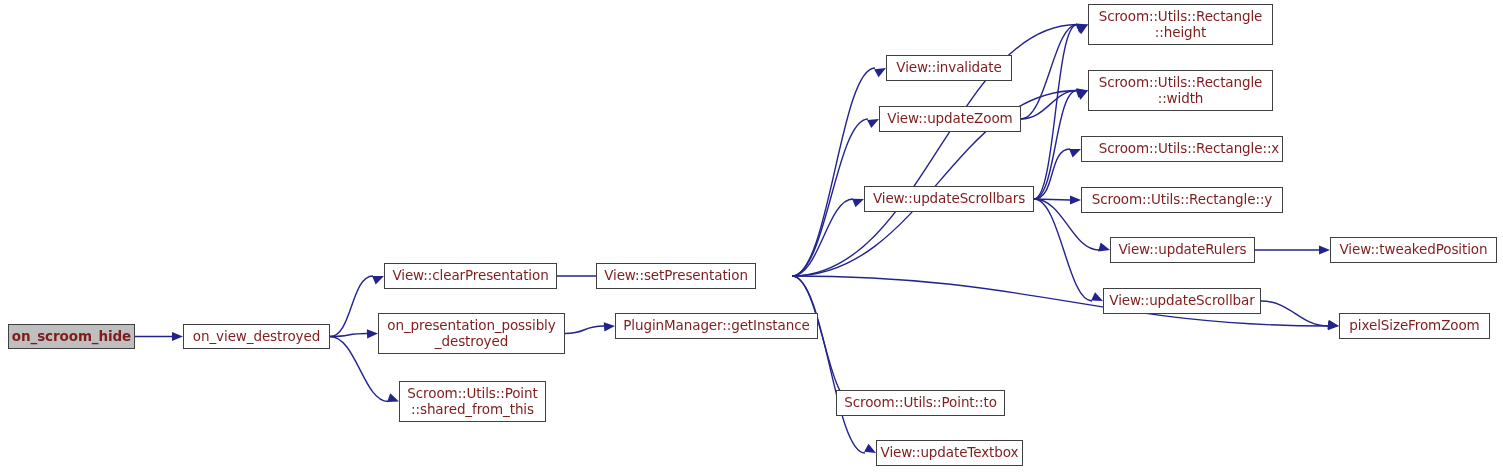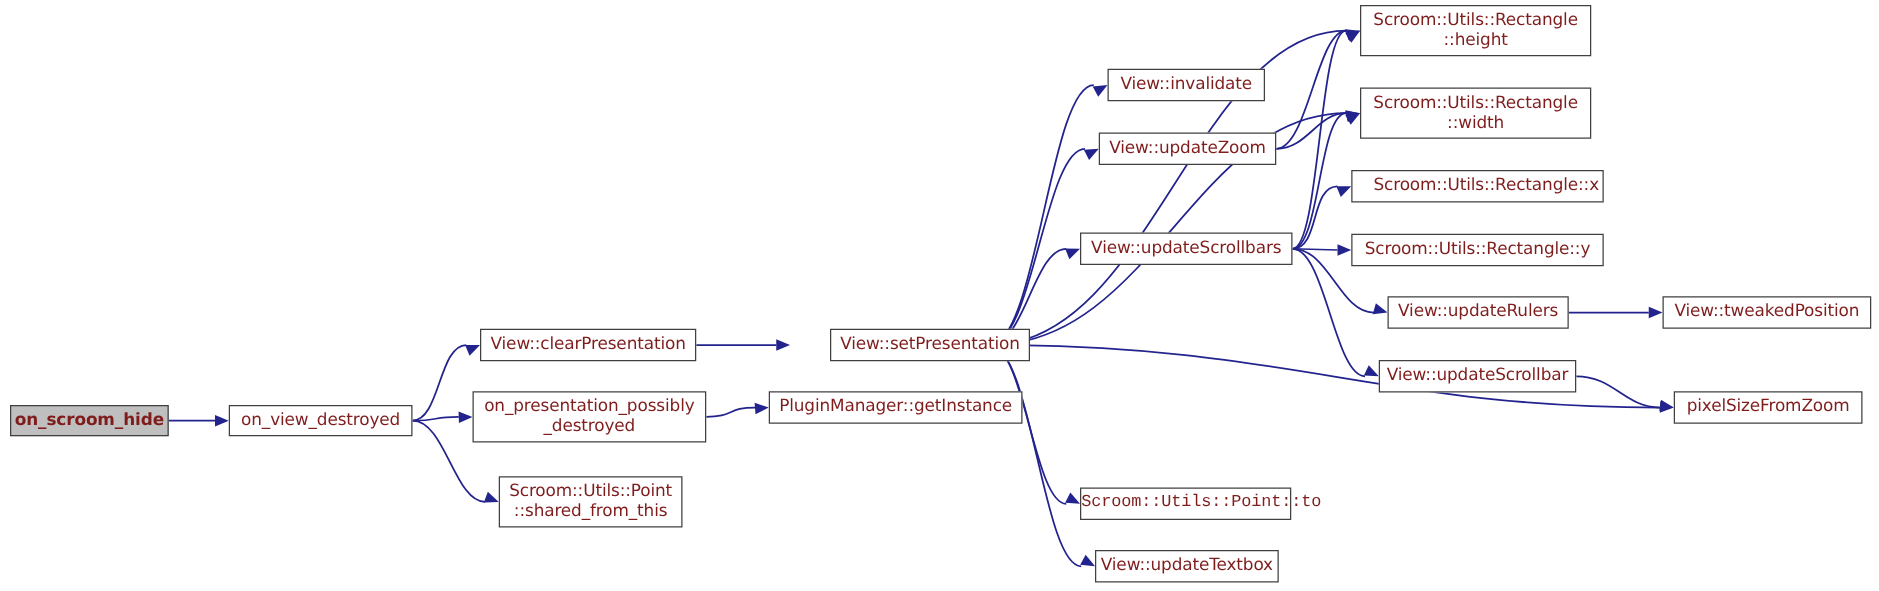--- a/index.html
+++ b/index.html
@@ -103,31 +103,31 @@
       <polygon points="1339.00,326.00 1327.44,328.90 1328.81,319.81" fill="#23238e"></polygon>
     </svg>
   <div id="node-layer">
       <div class="node current" style="left: 8px; top: 324px; width: 127px; height: 25px;"><span class="lbl">on_scroom_hide</span></div>
       <div class="node" style="left: 183px; top: 324px; width: 147px; height: 25px;"><span class="lbl">on_view_destroyed</span></div>
       <div class="node" style="left: 384px; top: 263px; width: 173px; height: 26px;"><span class="lbl">View::clearPresentation</span></div>
       <div class="node" style="left: 378px; top: 313px; width: 187px; height: 41px;"><span class="lbl">on_presentation_possibly
 _destroyed</span></div>
       <div class="node" style="left: 399px; top: 381px; width: 147px; height: 41px;"><span class="lbl">Scroom::Utils::Point
 ::shared_from_this</span></div>
-      <div class="node" style="left: 664px; top: 263px; width: 160px; height: 26px;"><span class="lbl">View::setPresentation</span></div>
+      <div class="node" style="left: 596px; top: 263px; width: 160px; height: 26px;"><span class="lbl">View::setPresentation</span></div>
       <div class="node" style="left: 615px; top: 313px; width: 203px; height: 26px;"><span class="lbl">PluginManager::getInstance</span></div>
       <div class="node" style="left: 886px; top: 55px; width: 126px; height: 26px;"><span class="lbl">View::invalidate</span></div>
       <div class="node" style="left: 879px; top: 106px; width: 142px; height: 26px;"><span class="lbl">View::updateZoom</span></div>
       <div class="node" style="left: 864px; top: 186px; width: 170px; height: 26px;"><span class="lbl">View::updateScrollbars</span></div>
       <div class="node" style="left: 1088px; top: 4px; width: 185px; height: 41px;"><span class="lbl">Scroom::Utils::Rectangle
 ::height</span></div>
       <div class="node" style="left: 1088px; top: 70px; width: 185px; height: 41px;"><span class="lbl">Scroom::Utils::Rectangle
 ::width</span></div>
       <div class="node" style="left: 1081px; top: 136px; width: 202px; height: 26px; padding-left: 14px;"><span class="lbl">Scroom::Utils::Rectangle::x</span></div>
       <div class="node" style="left: 1081px; top: 187px; width: 202px; height: 26px;"><span class="lbl">Scroom::Utils::Rectangle::y</span></div>
       <div class="node" style="left: 1110px; top: 237px; width: 145px; height: 26px;"><span class="lbl">View::updateRulers</span></div>
       <div class="node" style="left: 1330px; top: 237px; width: 167px; height: 26px;"><span class="lbl">View::tweakedPosition</span></div>
       <div class="node" style="left: 1103px; top: 288px; width: 158px; height: 26px;"><span class="lbl">View::updateScrollbar</span></div>
       <div class="node" style="left: 1339px; top: 313px; width: 151px; height: 26px;"><span class="lbl">pixelSizeFromZoom</span></div>
-      <div class="node" style="left: 864px; top: 390px; width: 169px; height: 26px; font-family: Liberation Mono, monospace;"><span class="lbl">Scroom::Utils::Point::to</span></div>
+      <div class="node" style="left: 836px; top: 390px; width: 169px; height: 26px;"><span class="lbl">Scroom::Utils::Point::to</span></div>
       <div class="node" style="left: 876px; top: 440px; width: 147px; height: 26px;"><span class="lbl">View::updateTextbox</span></div>
     </div>
 </div>
 
 </body></html>

